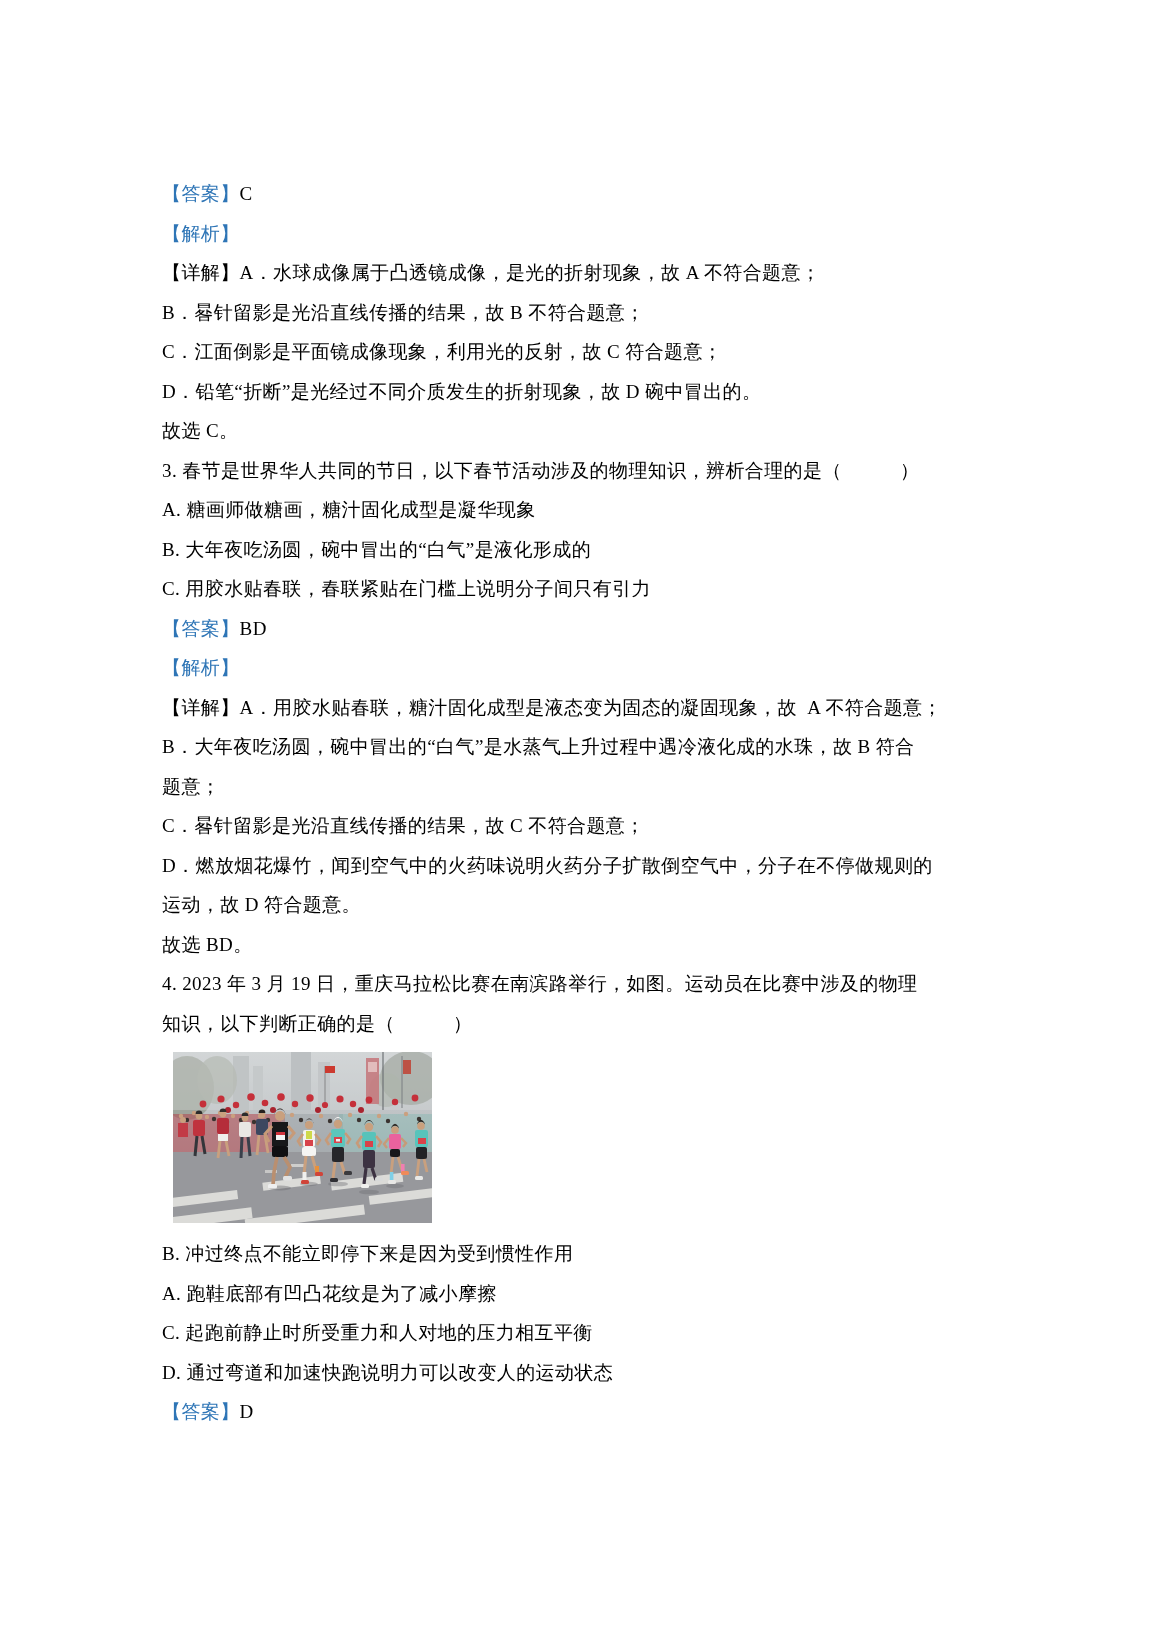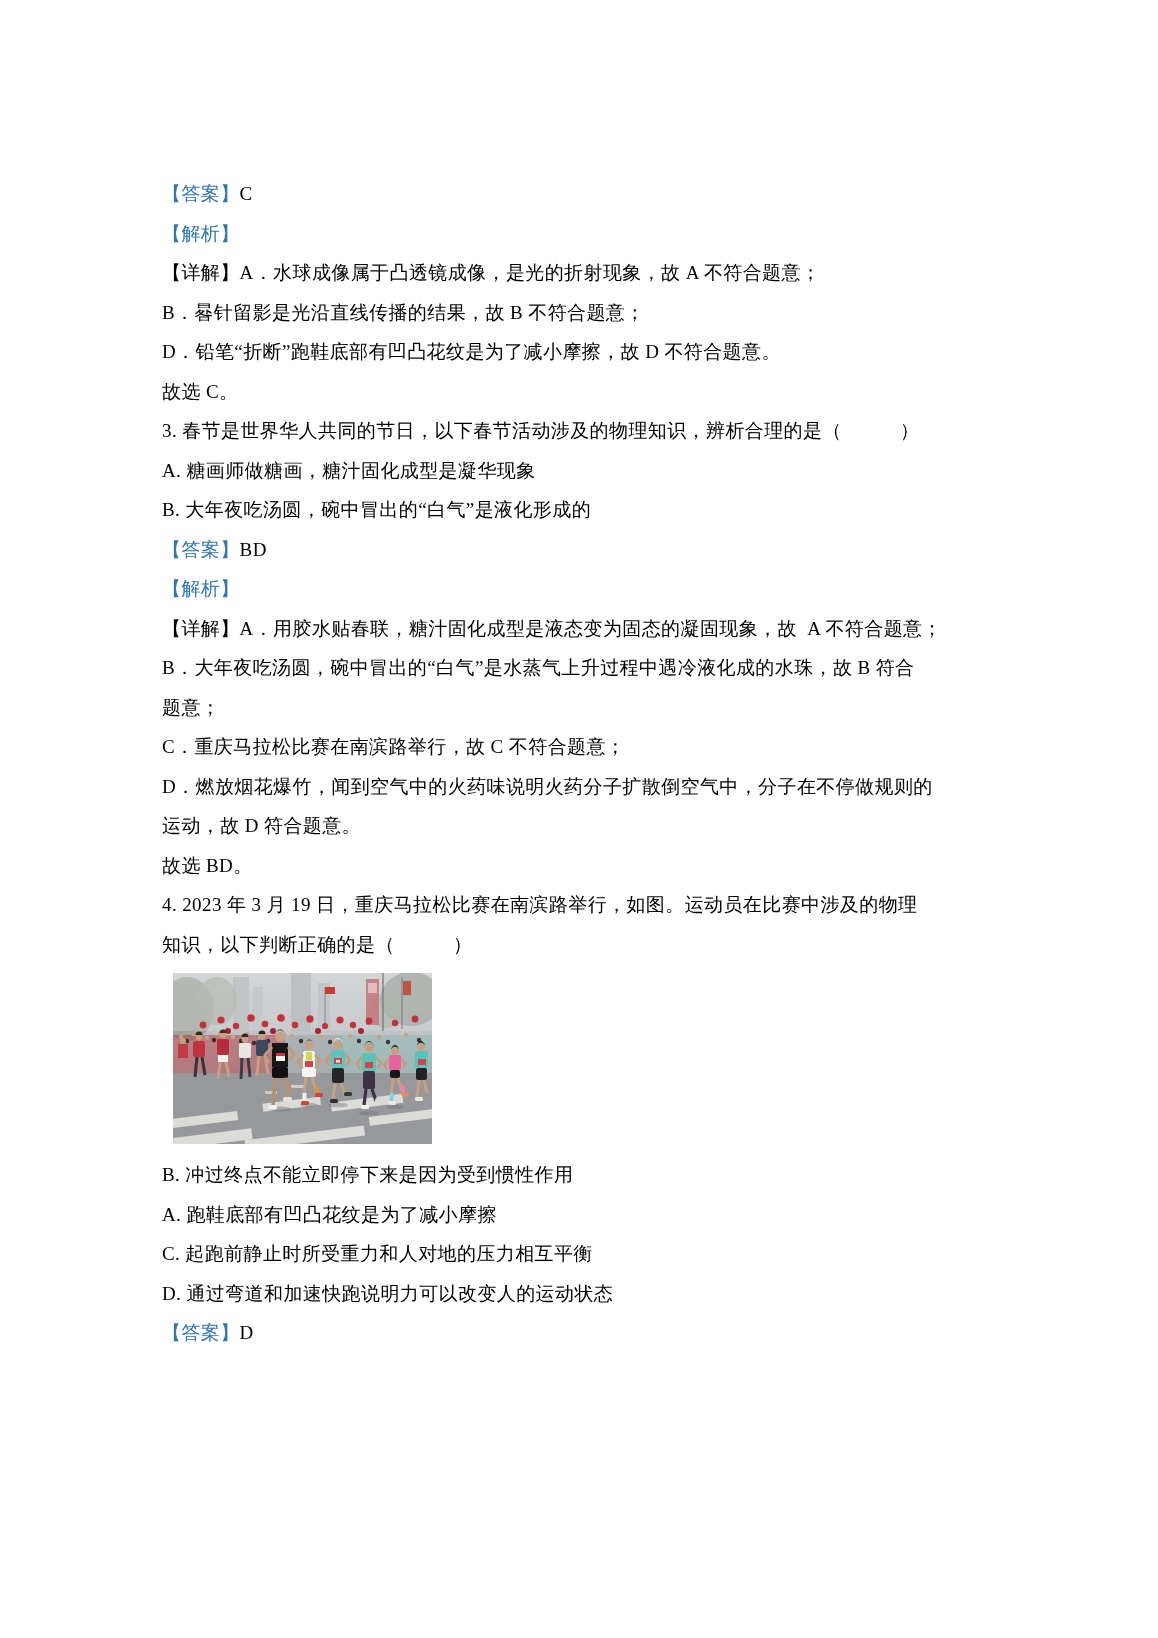--- a/index.html
+++ b/index.html
@@ -36,33 +36,35 @@
 </style>
 </head>
 <body>
 
 <div class="page">
 
   <div class="line"><span class="blue-label">【答案】</span><span>C</span></div>
   <div class="line"><span class="blue-label">【解析】</span><span></span></div>
   <div class="line">【详解】A．水球成像属于凸透镜成像，是光的折射现象，故 A 不符合题意；</div>
   <div class="line">B．晷针留影是光沿直线传播的结果，故 B 不符合题意；</div>
-  <div class="line">D．铅笔“折断”跑鞋底部有凹凸花纹是为了减小摩擦，故 D 不符合题意。</div>
+  <div class="line">C．江面倒影是平面镜成像现象，利用光的反射，故 C 符合题意；</div>
+  <div class="line">D．铅笔“折断”是光经过不同介质发生的折射现象，故 D 碗中冒出的。</div>
   <div class="line">故选 C。</div>
 
   <div class="line">3. 春节是世界华人共同的节日，以下春节活动涉及的物理知识，辨析合理的是（　　　）</div>
   <div class="line">A. 糖画师做糖画，糖汁固化成型是凝华现象</div>
   <div class="line">B. 大年夜吃汤圆，碗中冒出的“白气”是液化形成的</div>
+  <div class="line">C. 用胶水贴春联，春联紧贴在门槛上说明分子间只有引力</div>
 
   <div class="line"><span class="blue-label">【答案】</span><span>BD</span></div>
   <div class="line"><span class="blue-label">【解析】</span><span></span></div>
   <div class="line">【详解】A．用胶水贴春联，糖汁固化成型是液态变为固态的凝固现象，故  A 不符合题意；</div>
   <div class="line">B．大年夜吃汤圆，碗中冒出的“白气”是水蒸气上升过程中遇冷液化成的水珠，故 B 符合</div>
   <div class="line">题意；</div>
-  <div class="line">C．重庆马拉松比赛在南滨路举行，故 C 不符合题意；</div>
+  <div class="line">C．晷针留影是光沿直线传播的结果，故 C 不符合题意；</div>
   <div class="line">D．燃放烟花爆竹，闻到空气中的火药味说明火药分子扩散倒空气中，分子在不停做规则的</div>
   <div class="line">运动，故 D 符合题意。</div>
   <div class="line">故选 BD。</div>
 
   <div class="line">4. 2023 年 3 月 19 日，重庆马拉松比赛在南滨路举行，如图。运动员在比赛中涉及的物理</div>
   <div class="line">知识，以下判断正确的是（　　　）</div>
 
   <div class="figure-wrap">
     <svg viewBox="0 0 259 171" width="259" height="171">
       <defs>

